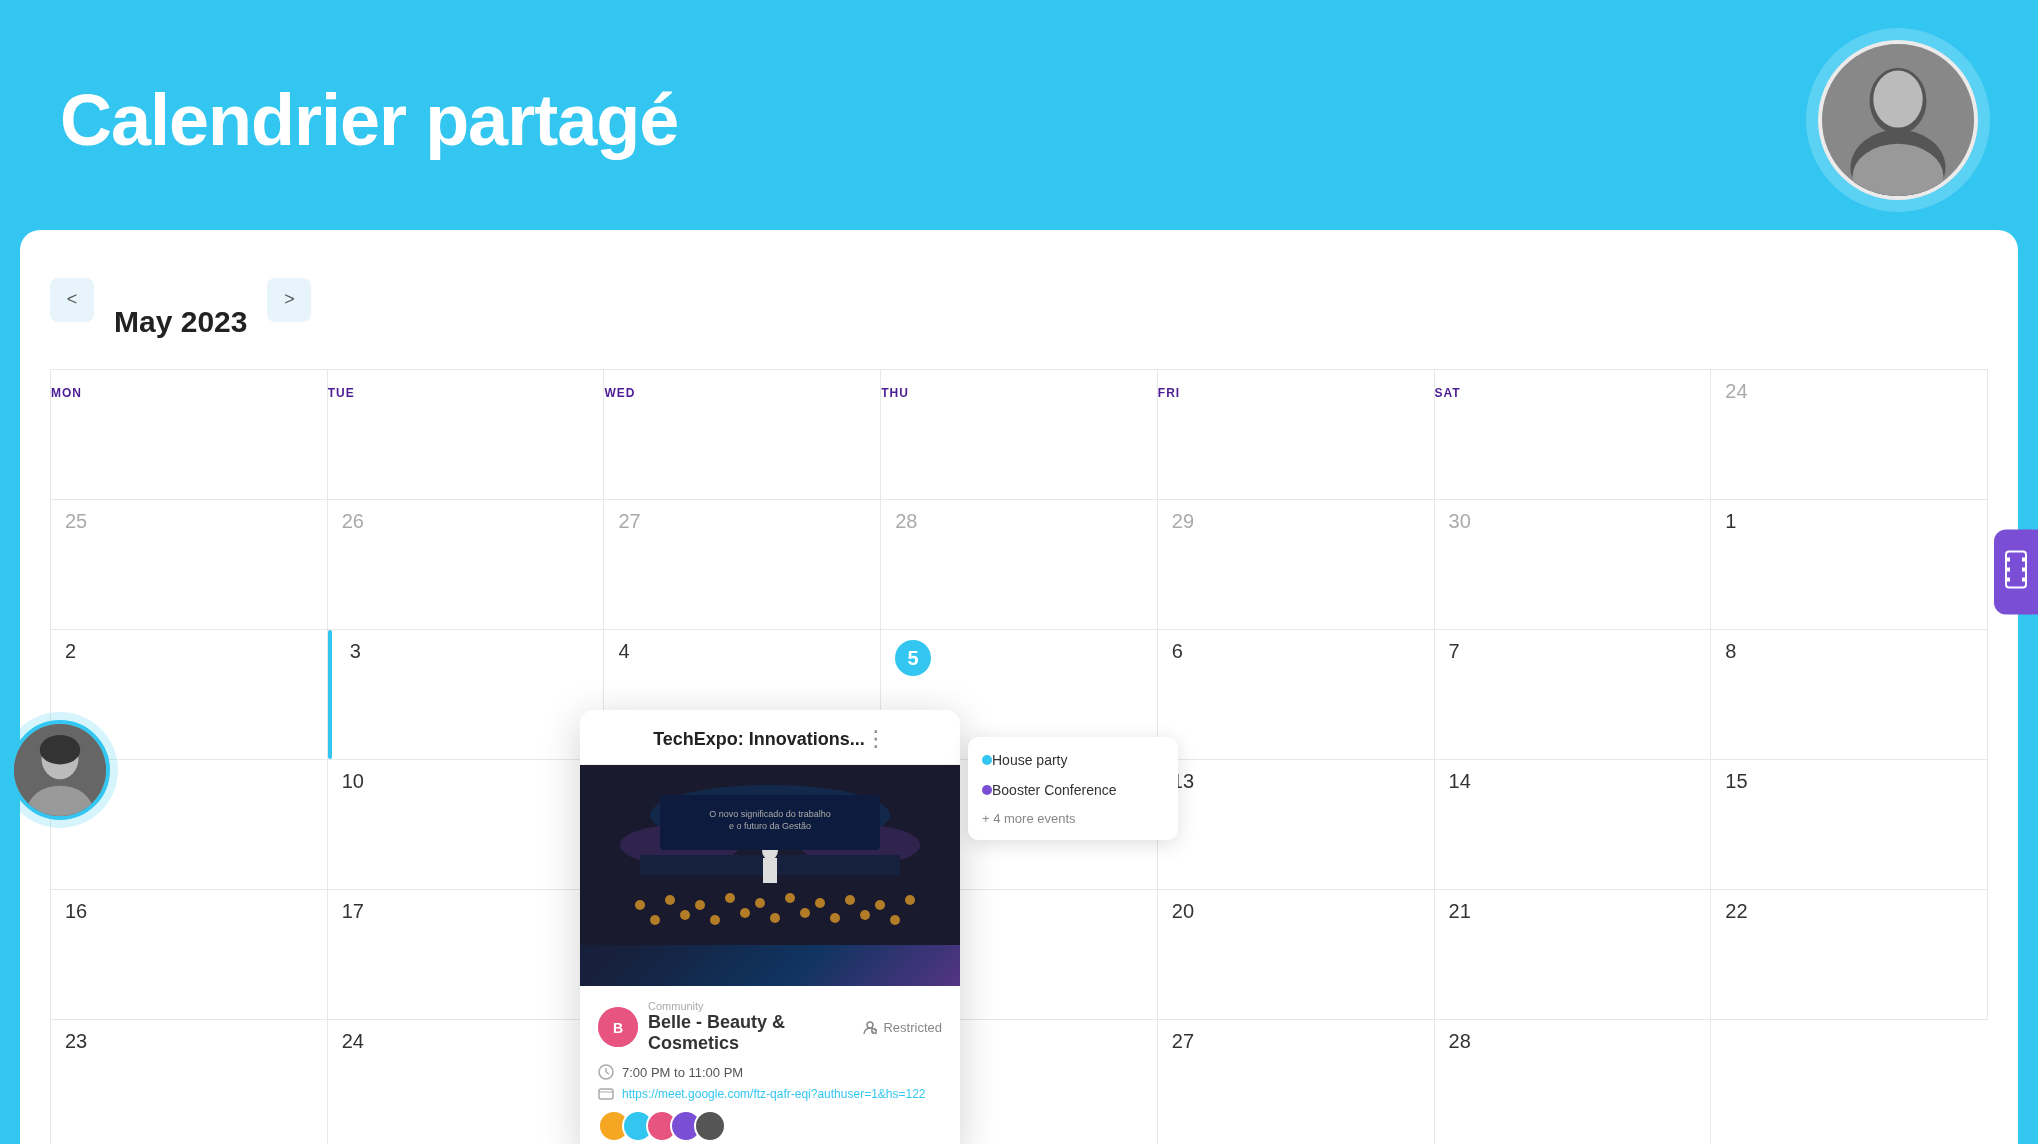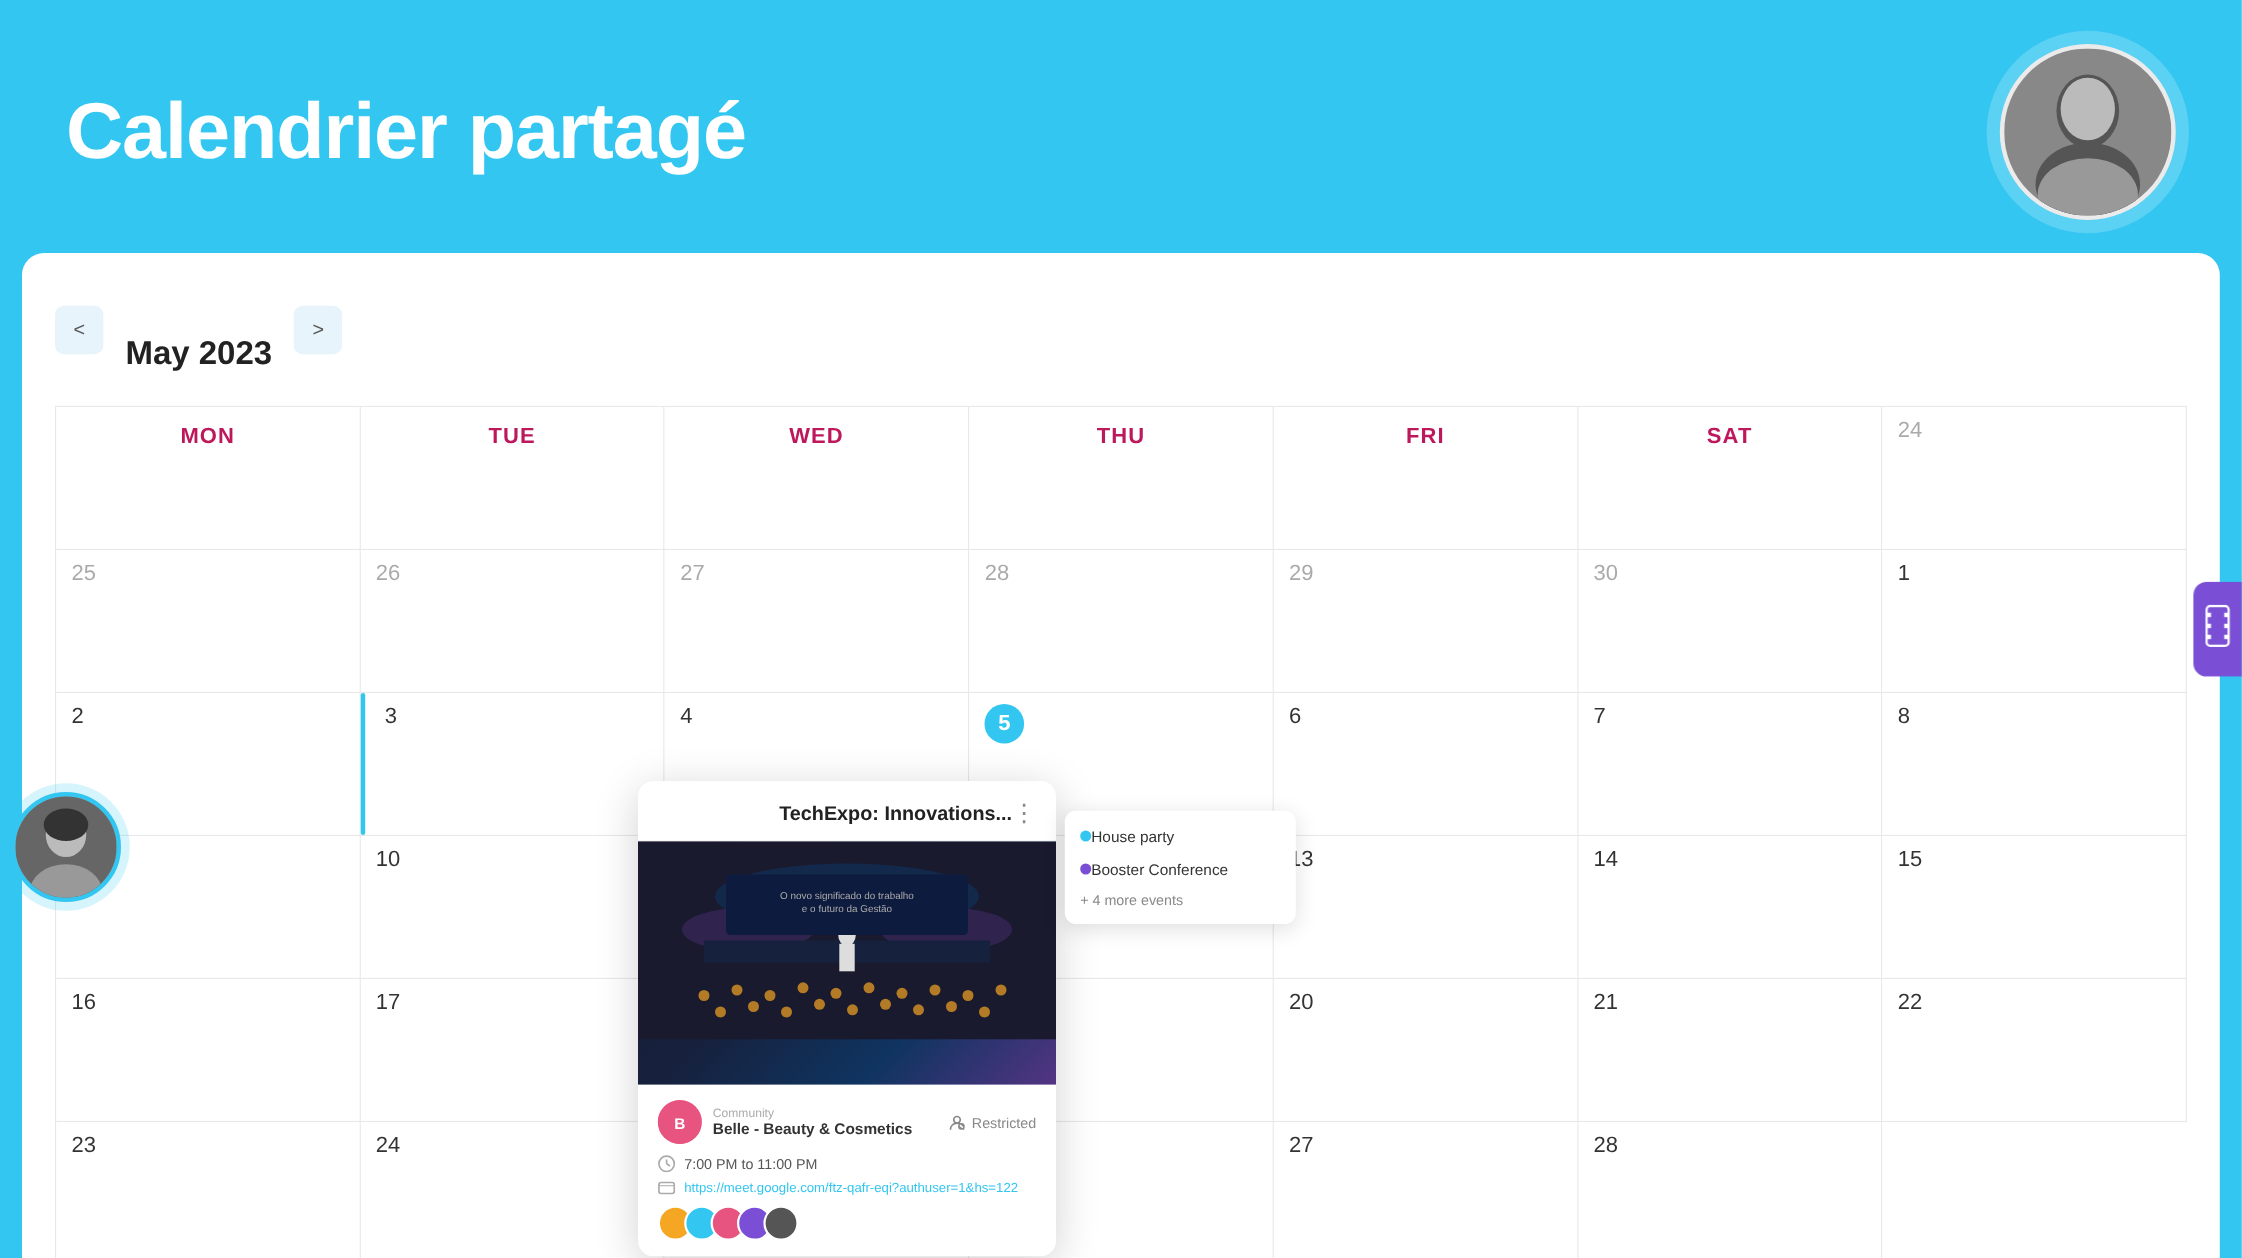--- a/index.html
+++ b/index.html
@@ -81,25 +81,25 @@
     }
 
     
     .calendar-grid {
       display: grid;
       grid-template-columns: repeat(7, 1fr);
       border-left: 1px solid #e8e8e8;
       border-top: 1px solid #e8e8e8;
     }
     .day-header {
-      text-align: center;
+      text-align: left;
       padding: 16px 0;
-      font-size: 20px;
+      font-size: 12px;
       font-weight: 700;
-      color: #be185d;
+      color: #4c1d95;
       border-right: 1px solid #e8e8e8;
       border-bottom: 1px solid #e8e8e8;
       letter-spacing: 1px;
     }
     .day-cell {
       min-height: 130px;
       border-right: 1px solid #e8e8e8;
       border-bottom: 1px solid #e8e8e8;
       padding: 10px 14px;
       position: relative;
@@ -134,21 +134,21 @@
       width: 380px;
       background: #fff;
       border-radius: 14px;
       box-shadow: 0 8px 40px rgba(0,0,0,0.18);
       z-index: 100;
       overflow: hidden;
     }
     .event-popup-header {
       display: flex;
       align-items: center;
-      justify-content: flex-end;
+      justify-content: center;
       padding: 16px 18px 12px 18px;
       border-bottom: 1px solid #f0f0f0;
     }
     .event-popup-title {
       font-size: 18px;
       font-weight: 700;
       color: #222;
     }
     .event-popup-more {
       font-size: 22px;
@@ -202,21 +202,21 @@
       justify-content: center;
       font-size: 16px;
       color: #fff;
       font-weight: 700;
     }
     .community-info-label {
       font-size: 11px;
       color: #aaa;
     }
     .community-info-name {
-      font-size: 14px;
+      font-size: 18px;
       font-weight: 600;
       color: #333;
     }
     .restricted-badge {
       display: flex;
       align-items: center;
       gap: 5px;
       font-size: 13px;
       color: #888;
       justify-content: space-between;

